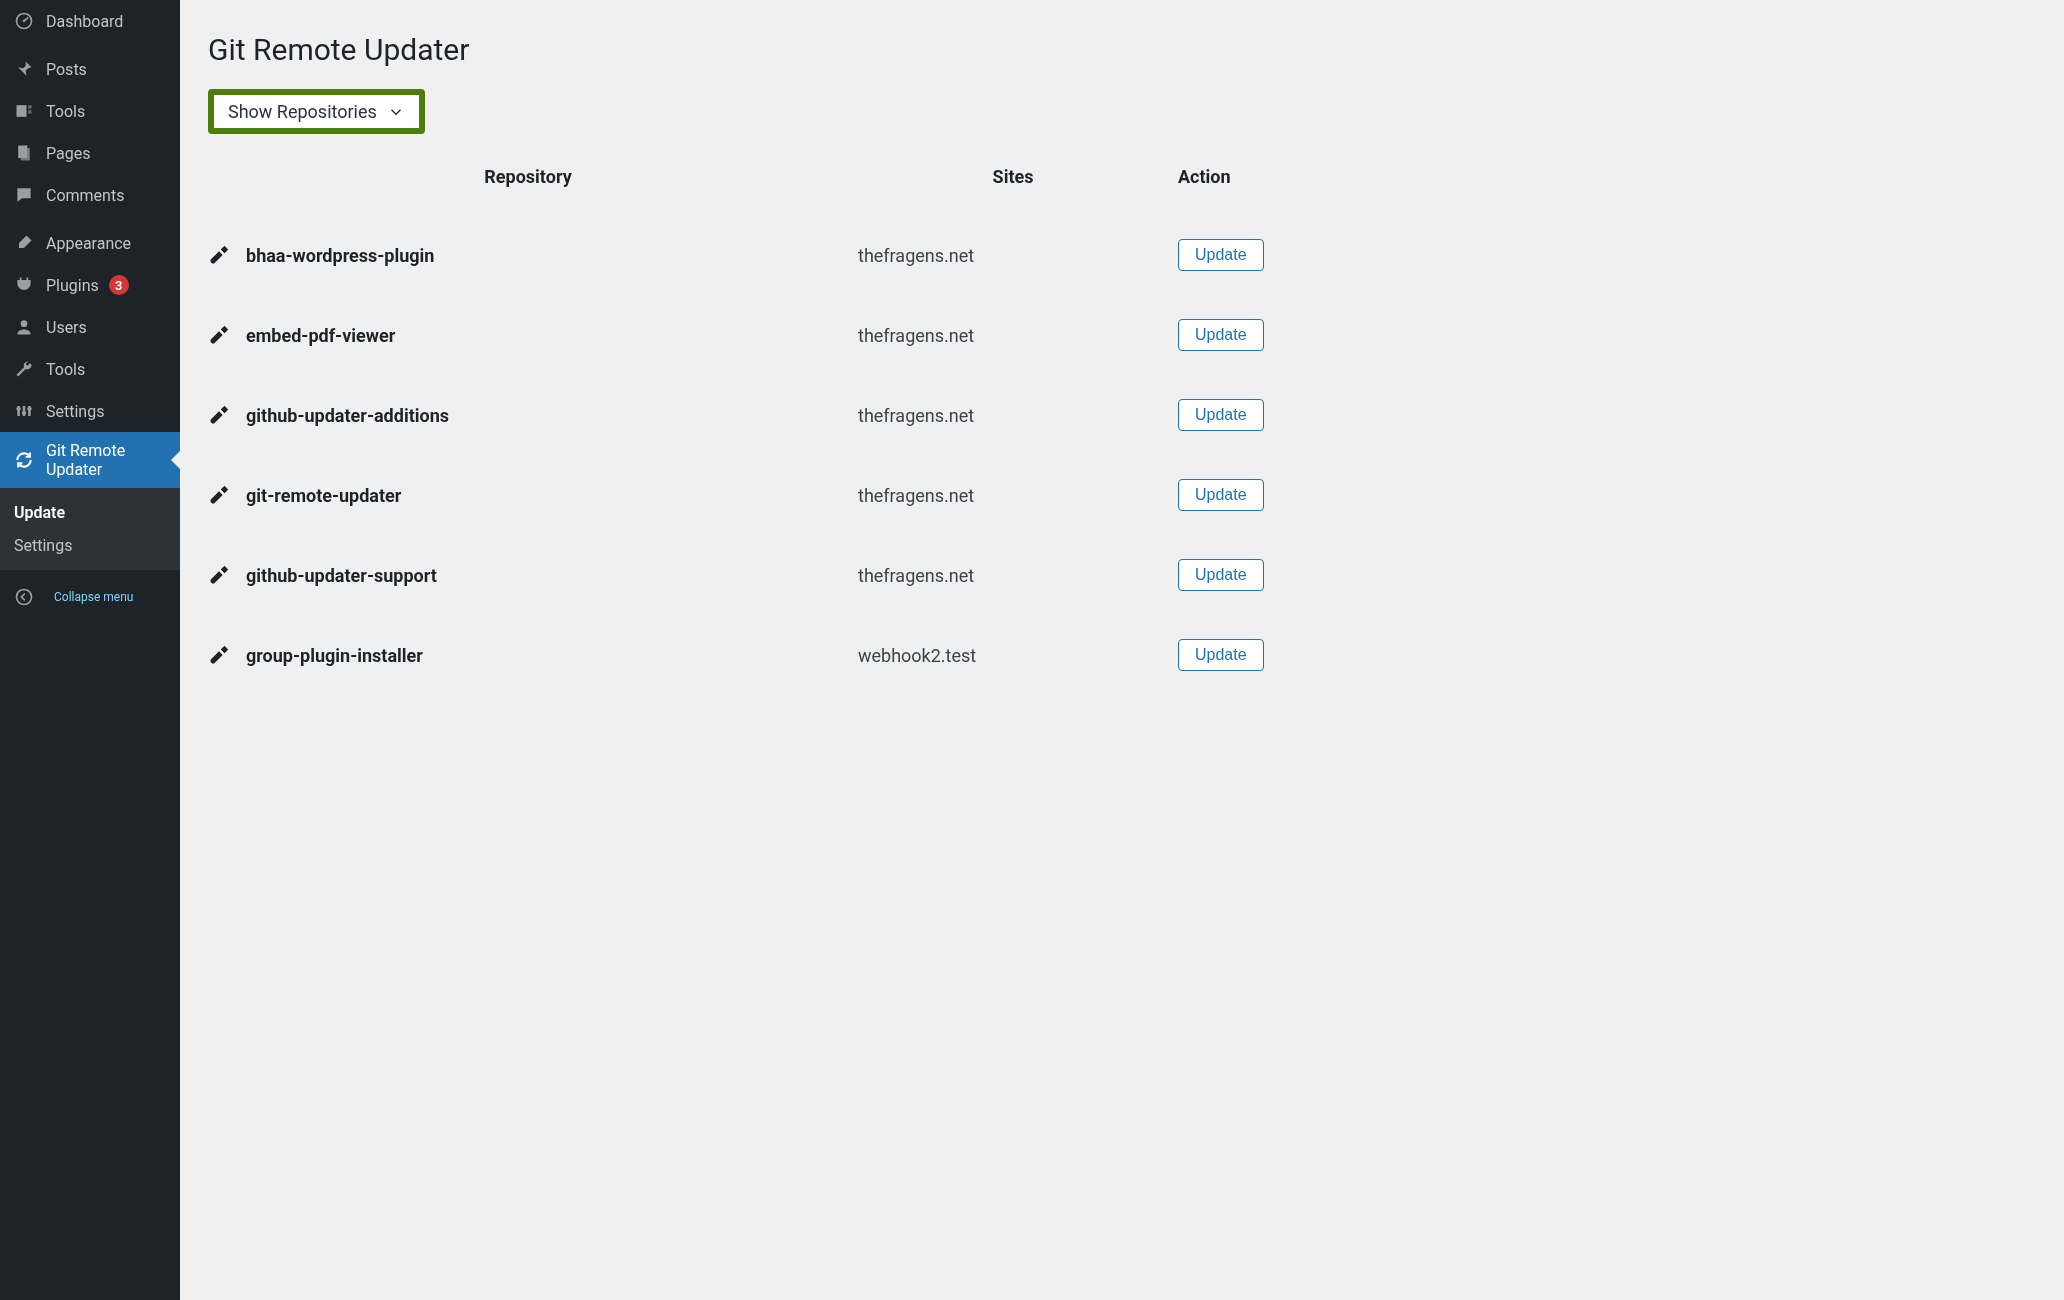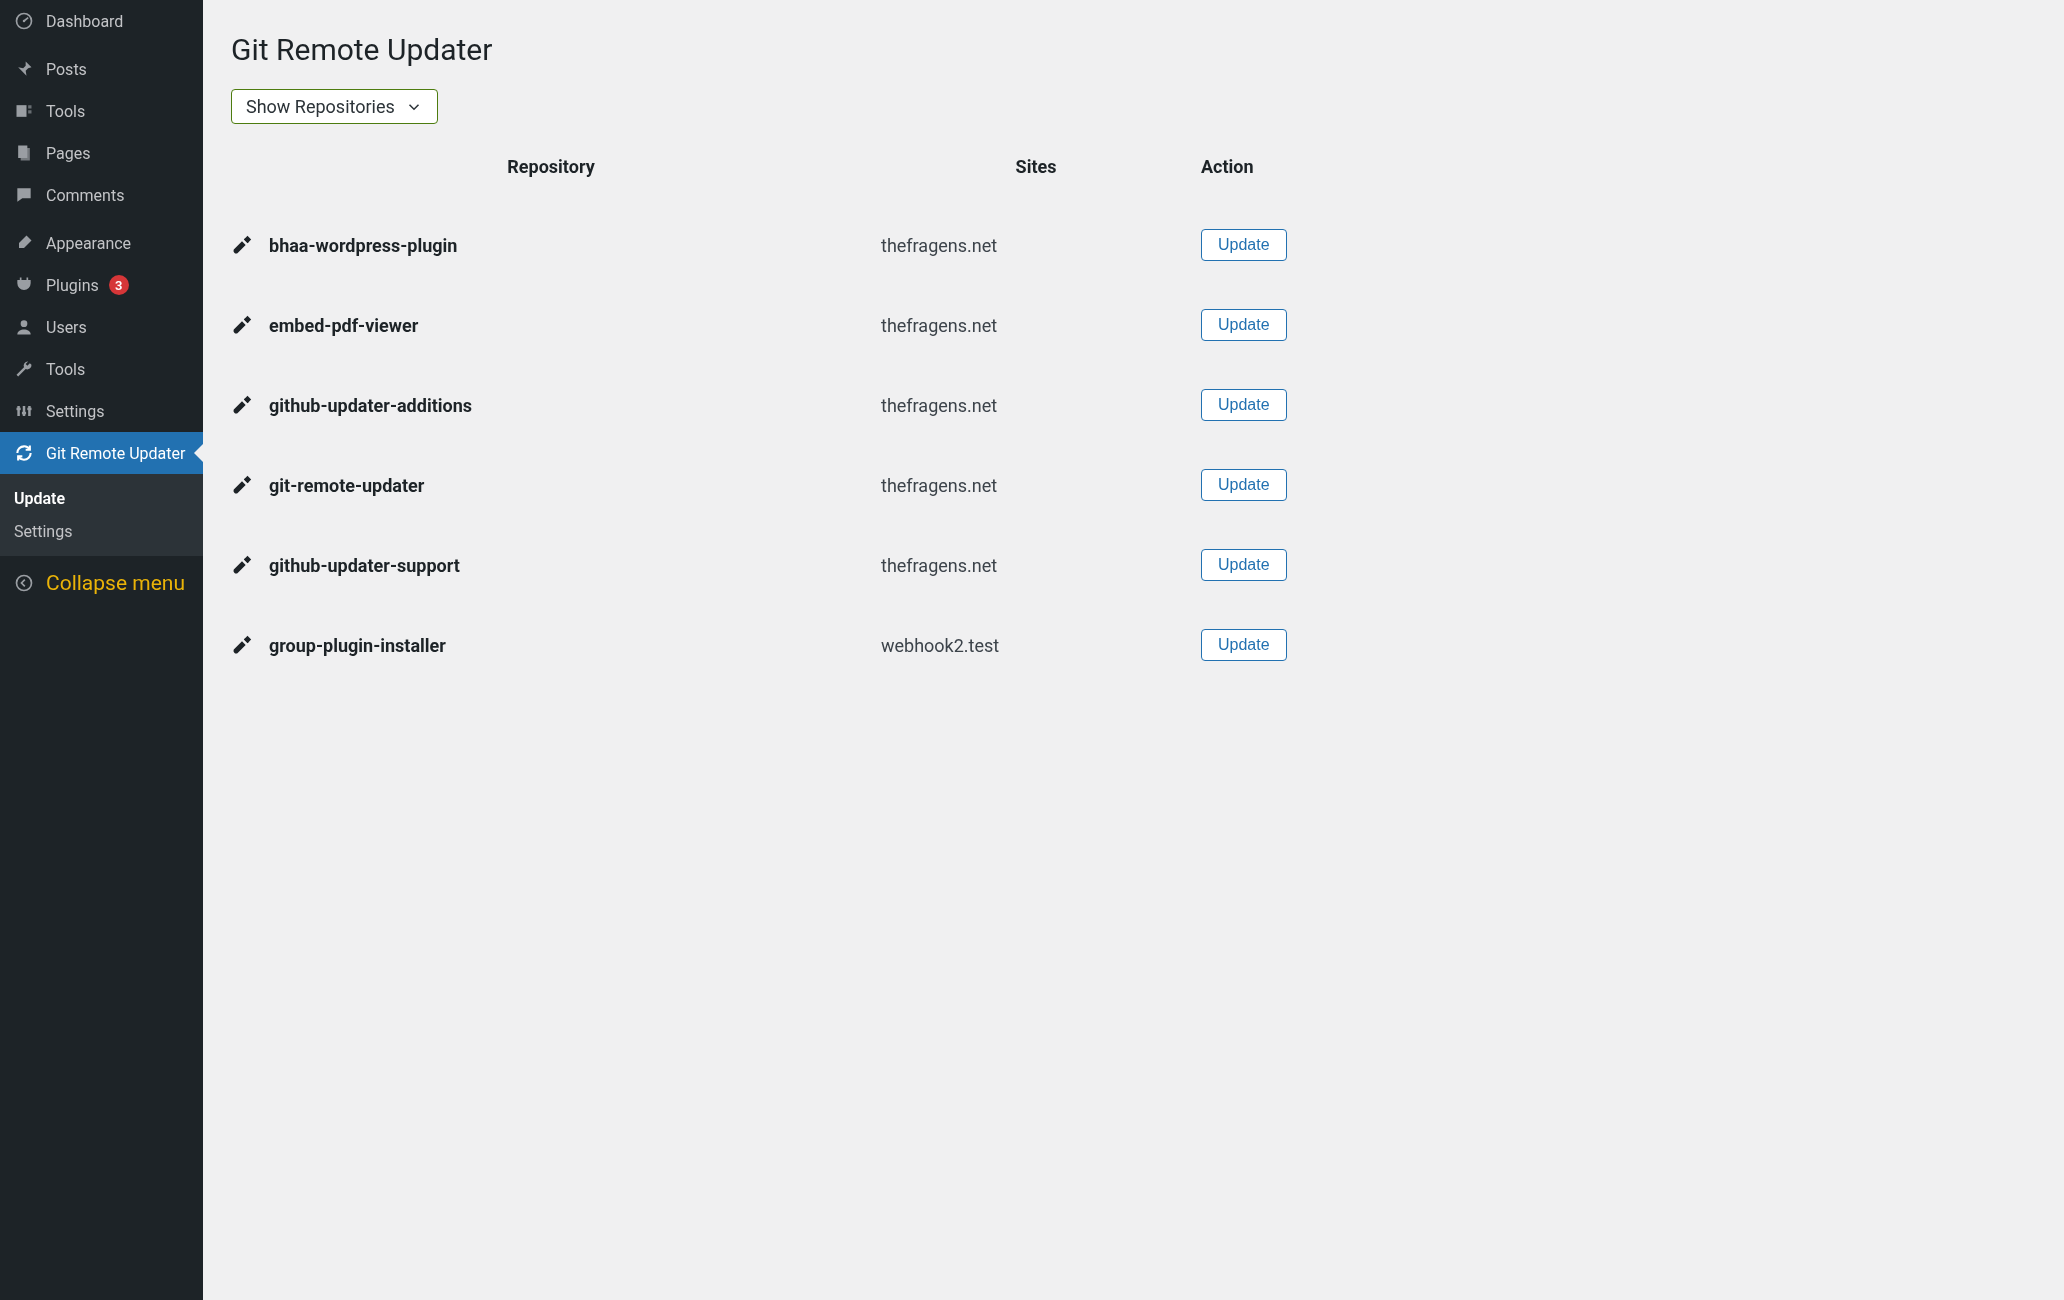--- a/index.html
+++ b/index.html
@@ -1,38 +1,38 @@
 <!DOCTYPE html>
 <html><head>
   <meta charset="utf-8">
   <style>
     * { margin:0; padding:0; box-sizing:border-box; }
     body { font-family:-apple-system,BlinkMacSystemFont,"Segoe UI",Roboto,Oxygen-Sans,Ubuntu,Cantarell,"Helvetica Neue",sans-serif; font-size:13px; color:#3c434a; background:#f0f0f1; display:flex; min-height:100vh; }
 
     
-    .sidebar { width:203px; background:#1d2327; color:#f0f0f1; display:flex; flex-direction:column; font-size:16px; }
+    .sidebar { width:180px; background:#1d2327; color:#f0f0f1; display:flex; flex-direction:column; font-size:16px; }
     .side-item { display:flex; align-items:center; gap:10px; padding:9px 8px 9px 12px; color:#c3c4c7; cursor:pointer; position:relative; }
     .side-item .icon { width:24px; height:24px; flex-shrink:0; color:#9a9ea3; display:flex; align-items:center; justify-content:center; }
     .side-item .label { color:#c3c4c7; font-size:16px; }
     .side-item.active { background:#2271b1; color:#fff; }
     .side-item.active .icon { color:#fff; }
     .side-item.active .label { color:#fff; }
     .side-item.active::after { content:""; position:absolute; right:-1px; top:50%; transform:translateY(-50%); width:0; height:0; border-top:10px solid transparent; border-bottom:10px solid transparent; border-right:10px solid #f0f0f1; }
     .side-group-gap { height:6px; }
     .submenu { background:#2c3338; padding:8px 0; }
     .submenu-item { padding:7px 12px 7px 14px; color:#c3c4c7; cursor:pointer; font-size:16px; }
     .submenu-item.current { font-weight:600; color:#fff; }
     .badge { background:#d63638; color:#fff; border-radius:50%; font-size:13px; min-width:20px; height:20px; display:inline-flex; align-items:center; justify-content:center; padding:0 5px; font-weight:600; }
     .collapse-wrap { margin-top:6px; }
-    .collapse-wrap .side-item .label { color:#eab308; font-size:21px; }
+    .collapse-wrap .side-item .label { color:#7dd3fc; font-size:12px;margin-left:8px; }
 
     
     .main { flex:1; padding:14px 28px 40px 28px; }
     .page-title { font-size:30px; font-weight:400; color:#1d2327; padding:18px 0 14px 0; }
-    .filter-select { display:inline-flex; align-items:center; gap:10px; border:1px solid #4d7c0f; border-radius:4px; padding:6px 14px; background:#fff; font-size:18px; color:#2c3338; cursor:pointer; margin:8px 0 22px 0; }
+    .filter-select { display:inline-flex; align-items:center; gap:10px; border:6px solid #4d7c0f; border-radius:4px; padding:6px 14px; background:#fff; font-size:18px; color:#2c3338; cursor:pointer; margin:8px 0 22px 0; }
     .filter-select .chev { width:18px; height:18px; }
 
     table { width:100%; max-width:1090px; border-collapse:collapse; }
     th { text-align:center; font-weight:700; font-size:18px; color:#1d2327; padding:10px 10px 28px 0; }
     th.action-col { text-align:left; width:120px; }
     th.sites-col { width:320px; }
     td { padding:24px 10px 24px 0; vertical-align:middle; font-size:18px; }
     td.repo-cell { font-weight:700; color:#1d2327; }
     td.repo-cell .repo-row { display:flex; align-items:center; gap:16px; }
     td.repo-cell .plug-icon { width:22px; height:22px; color:#1d2327; flex-shrink:0; }

